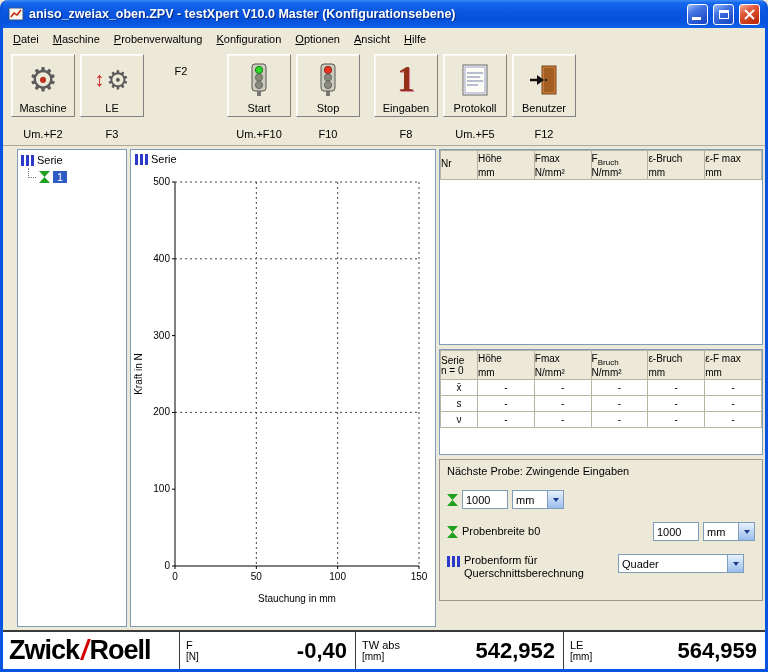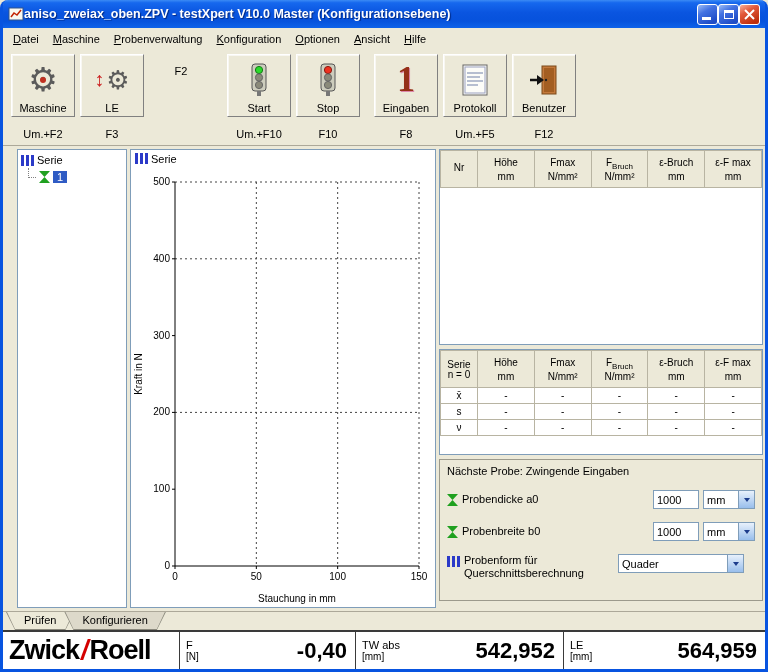--- a/index.html
+++ b/index.html
@@ -3,21 +3,21 @@
 <meta charset="utf-8">
 <style>
   * { margin:0; padding:0; box-sizing:border-box; font-family:"Liberation Sans", sans-serif; }
   html,body { width:768px; height:672px; overflow:hidden; background:#ECE9D8; }
 
   .window { width:768px; height:672px; display:flex; flex-direction:column;
     border:3px solid #0854E0; border-top:0; border-radius:8px 8px 0 0; }
 
   
   .titlebar { flex:0 0 28px; background:linear-gradient(180deg,#3B8BF5 0%,#1668EE 10%,#0A55E0 45%,#0652DC 75%,#0E62E9 100%);
-    border-radius:5px 5px 0 0; display:flex; align-items:center; padding:0 5px; }
+    border-radius:5px 5px 0 0; display:flex; align-items:center; padding:0 5px; gap:5px; }
   .titlebar .title { color:#fff; font-size:12.5px; font-weight:bold; text-shadow:1px 1px 1px #00267E;
     white-space:nowrap; overflow:hidden; flex:1; }
   .tb-btn { width:21px; height:21px; border:1px solid #fff; border-radius:3px; position:relative;
     display:flex; align-items:center; justify-content:center; }
   .tb-min,.tb-max { background:linear-gradient(150deg,#9DBDF6 0%,#4372E2 35%,#1E4CC6 85%); }
   .tb-close { background:linear-gradient(150deg,#F7B09A 0%,#E2593B 35%,#BE2E0C 85%); }
   .glyph-min { position:absolute; left:4px; bottom:4px; width:9px; height:3px; background:#fff; }
   .glyph-max { width:10px; height:9px; border:1px solid #fff; border-top-width:3px; }
 
   
@@ -55,21 +55,21 @@
 
   .chart-panel { width:306px; display:flex; flex-direction:column; }
   .chart-head { height:18px; display:flex; align-items:center; gap:3px; padding:2px 4px; font-size:11px; }
   #chart-svg text { font-family:"Liberation Sans", sans-serif; }
 
   .right-col { flex:1; display:flex; flex-direction:column; gap:4px; min-width:0; }
   .results-panel { height:196px; overflow:hidden; }
   .stats-panel { height:106px; overflow:hidden; }
   table.grid { width:100%; border-collapse:collapse; table-layout:fixed; }
   table.grid th, table.grid td { border:1px solid #B8B4A2; font-weight:normal; }
-  table.grid th { background:#ECE9D8; font-size:10px; padding:1px 0; text-align:center; vertical-align:middle; height:37px; }
+  table.grid th { background:#ECE9D8; font-size:10px; padding:1px 0; text-align:left; vertical-align:middle; height:29px; }
   .th1 { line-height:11px; } .th2 { line-height:10px; }
   .sb { font-size:8px; }
   table.grid td { font-size:10px; text-align:center; height:16px; background:#fff; }
   td.rowlab, th.rowlab { background:#ECE9D8; font-size:10px; text-align:center; }
 
   .inputs-panel { height:142px; background:#ECE9D8; border:1px solid #9C9A8C; padding:5px 7px; }
   .inp-title { font-size:11px; }
   .inp-row { display:flex; align-items:center; gap:4px; margin-top:13px; }
   .inp-row.top { align-items:flex-start; }
   .inp-label { font-size:11px; flex:1; line-height:13px; }
@@ -416,21 +416,20 @@
       </div>
 
       <div class="inputs-panel">
         <div class="inp-title">Nächste Probe: Zwingende Eingaben</div>
 
         <div class="inp-row">
           <svg width="11" height="12" viewBox="0 0 11 12">
             <polygon points="0,0 11,0 5.5,6" fill="#1FA01F"></polygon>
               <polygon points="0,12 11,12 5.5,6" fill="#1FA01F"></polygon>
           </svg>
-          <span class="inp-label">Probendicke a0</span>
           <input class="xp-input" value="1000" style="">
           <div class="combo">
             <span class="combo-text">mm</span>
             <span class="combo-btn">
                 <span class="tri"></span>
               </span>
           </div>
         </div>
 
         <div class="inp-row">
@@ -460,30 +459,20 @@
             <span class="combo-btn">
                 <span class="tri"></span>
               </span>
           </div>
         </div>
       </div>
 
     </div>
   </div>
 
-  <div class="tabsbar">
-    <div class="tab">
-      <span class="tab-bg"></span>
-      <span class="tab-lbl">Prüfen</span>
-    </div>
-    <div class="tab inactive">
-      <span class="tab-bg"></span>
-      <span class="tab-lbl">Konfigurieren</span>
-    </div>
-  </div>
 
   <div class="statusbar">
     <div class="logo">
       <span>Zwick</span>
         <span class="lgs">/</span>
         <span>Roell</span>
     </div>
     <div class="sfield sf-f">
       <div class="sflab">
           <span class="sfname">F</span>

